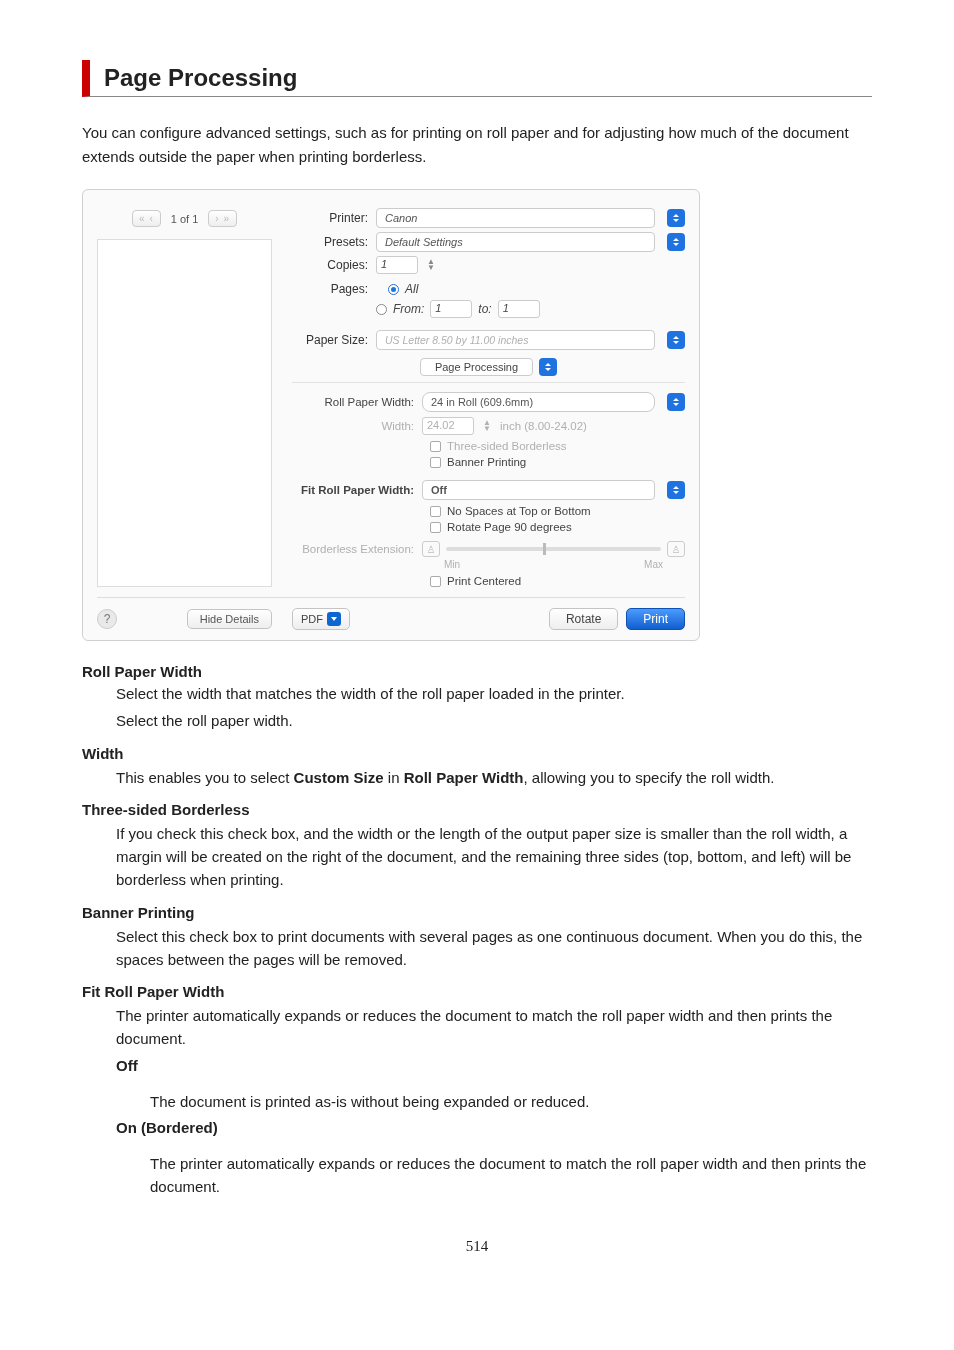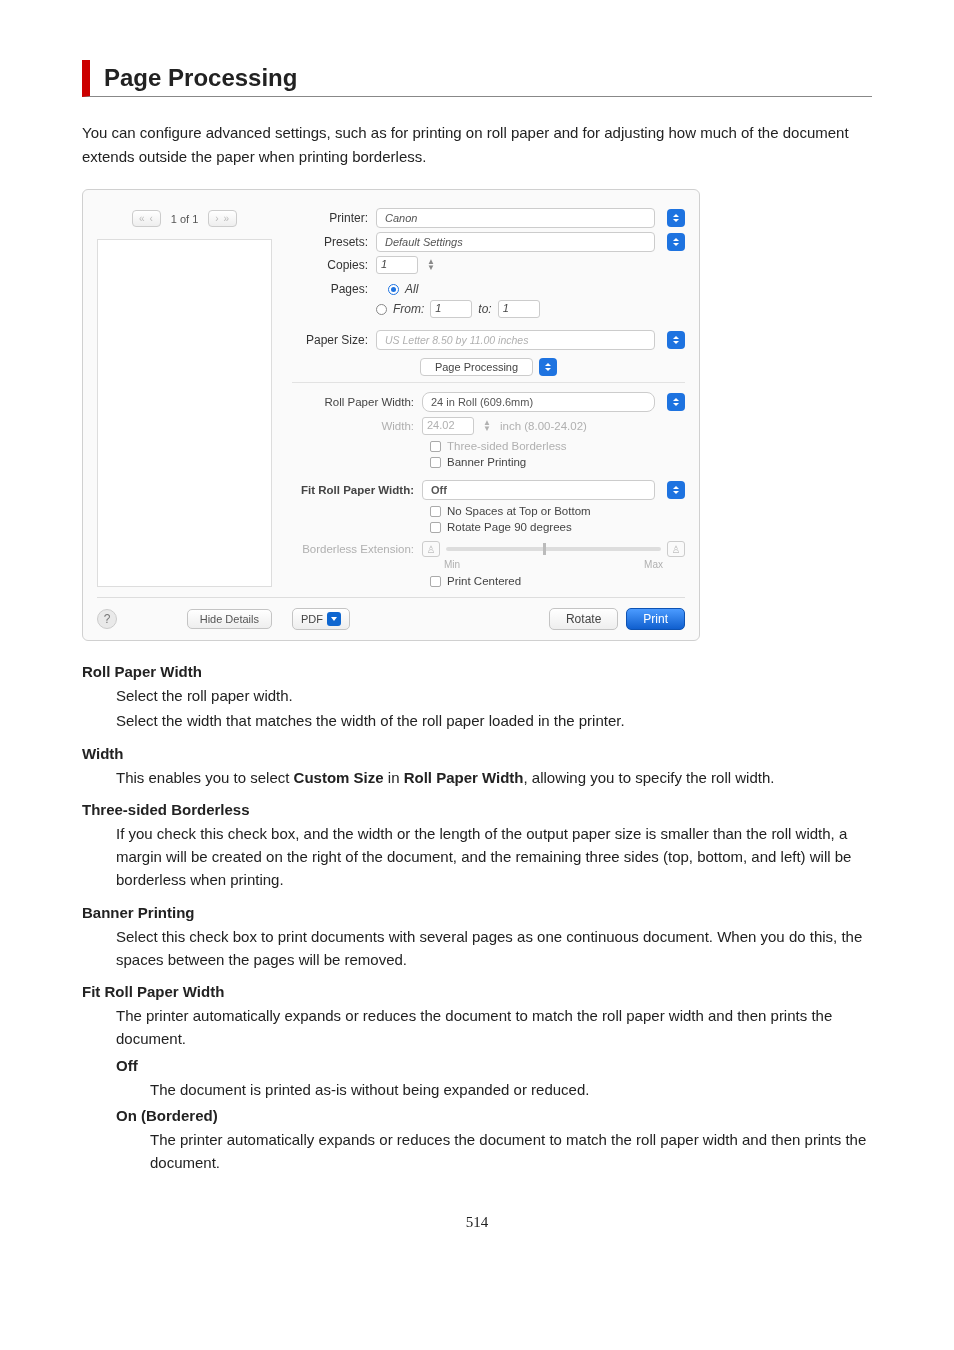--- a/index.html
+++ b/index.html
@@ -99,21 +99,21 @@
   .pdf-chev { width:14px; height:14px; background:#0e66d0; border-radius:3px; display:flex; align-items:center; justify-content:center;}
   .pdf-chev::after { content:""; border-left:3px solid transparent; border-right:3px solid transparent; border-top:4px solid #fff;}
   .btn { border-radius:5px; padding:3px 16px; font-size:12px; margin-left:8px; border:1px solid #c4c4c4;}
   .btn.cancel { background:linear-gradient(#fff,#eee); color:#444;}
   .btn.print { background:linear-gradient(#4b9bff,#105fce); border-color:#0d52b3; color:#fff;}
 
   
   dl { margin:0; }
   dt.term { font-weight:bold; margin-top:12px; }
   dd.def { margin:4px 0 0 34px; line-height:1.55; }
-  dd.def-inner { margin:4px 0 0 34px; line-height:1.55;}
+  dd.def-inner { margin:16px 0 0 34px; line-height:1.55;}
   dl.nested { margin-left:34px; margin-top:6px;}
   dl.nested dt.term { margin-top:6px; }
   dd strong { font-weight:bold; }
 
   .page-num { text-align:center; font-family:"Times New Roman",serif; font-size:15px; margin-top:40px;}
 </style>
 </head>
 <body>
 
 <div class="h1-wrap">
@@ -270,22 +270,22 @@
       </div>
       <div style="flex:1;"></div>
       <div class="btn cancel">Rotate</div>
       <div class="btn print">Print</div>
     </div>
   </div>
 </div>
 
 <dl>
   <dt class="term">Roll Paper Width</dt>
+  <dd class="def" style="margin-top:2px;">Select the width that matches the width of the roll paper loaded in the printer.</dd>
   <dd class="def">Select the roll paper width.</dd>
-  <dd class="def" style="margin-top:2px;">Select the width that matches the width of the roll paper loaded in the printer.</dd>
 
   <dt class="term">Width</dt>
   <dd class="def">
     <span>This enables you to select </span><strong>Custom Size</strong><span> in </span><strong>Roll Paper Width</strong><span>, allowing you to specify the roll width.</span>
   </dd>
 
   <dt class="term">Three-sided Borderless</dt>
   <dd class="def">If you check this check box, and the width or the length of the output paper size is smaller than the roll width, a margin will be created on the right of the document, and the remaining three sides (top, bottom, and left) will be borderless when printing.</dd>
 
   <dt class="term">Banner Printing</dt>

